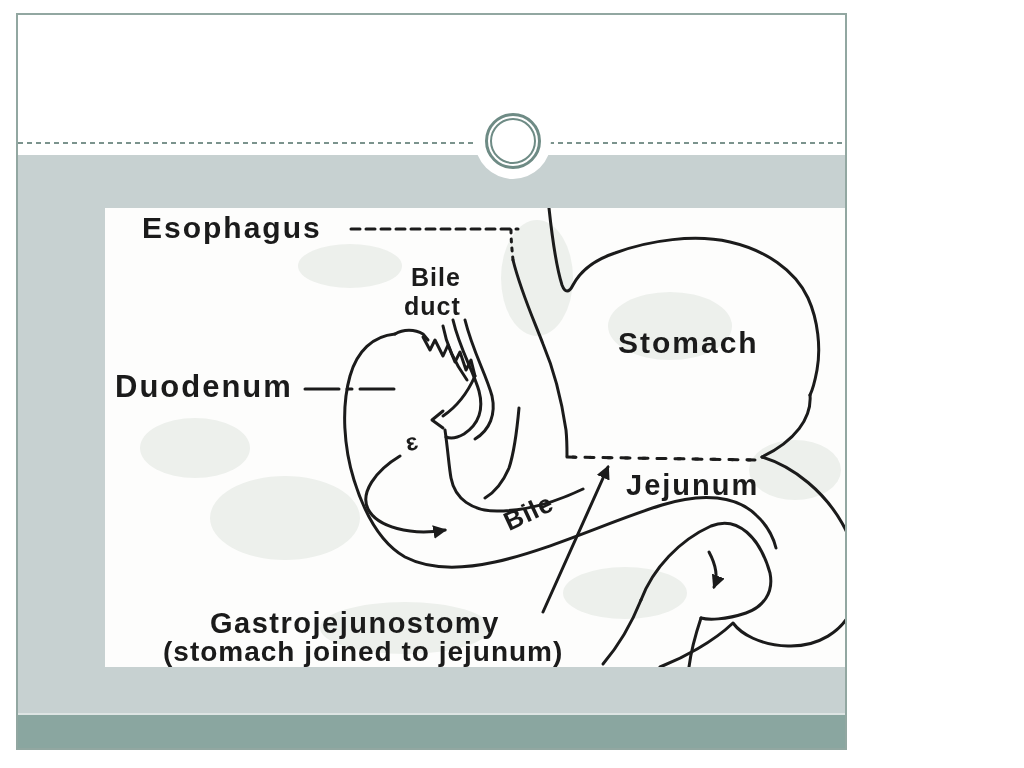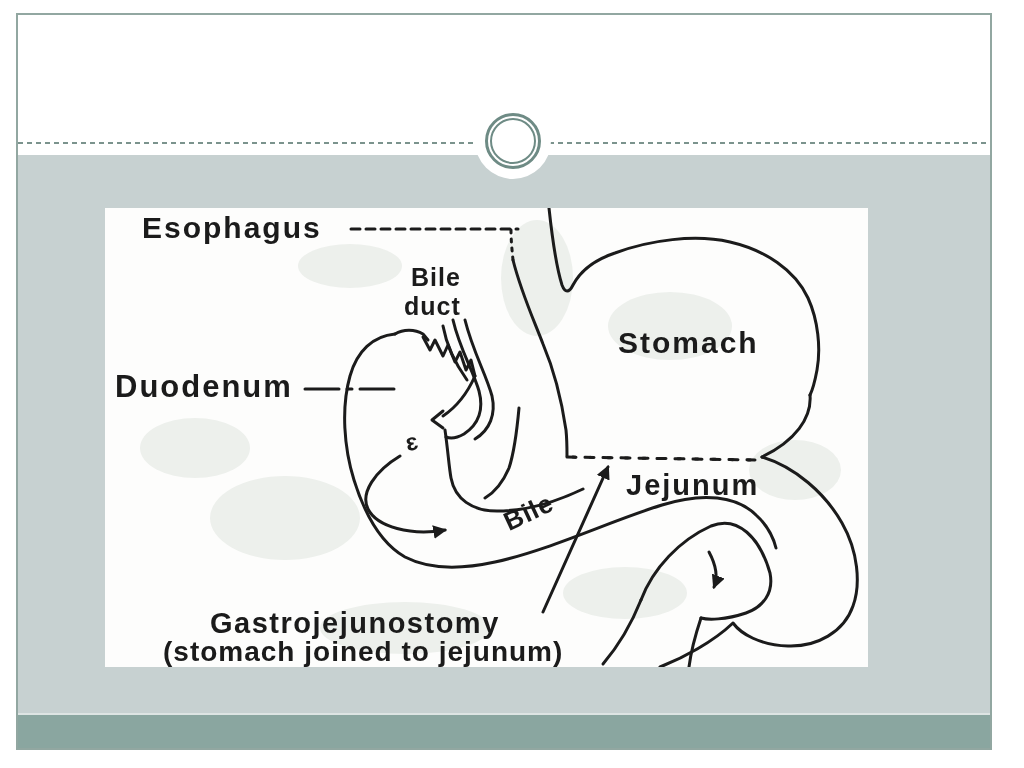--- a/index.html
+++ b/index.html
@@ -3,21 +3,21 @@
 <meta charset="utf-8">
 <style>
   :root{
     --page-bg:#ffffff; --slide-border:#92a7a1; --body-bg:#c7d1d1;
     --footer-band:#8aa6a0; --divider:#7b938d; --ornament-ring:#6e8b85;
     --separator:#dde4e3; --panel-bg:#fdfdfc; --ink:#1b1b1b;
   }
   html,body{margin:0;padding:0;}
   body{width:1024px;height:768px;background:var(--page-bg);
        font-family:"Liberation Sans",sans-serif;position:relative;overflow:hidden;}
-  .slide{position:absolute;left:16px;top:13px;width:976px;height:737px;
+  .slide{position:absolute;left:16px;top:13px;width:831px;height:737px;
          box-sizing:border-box;border:2px solid var(--slide-border);
          background:#ffffff;overflow:hidden;}
   .divider{position:absolute;left:0;right:0;top:127px;height:2px;z-index:1;
            background:repeating-linear-gradient(90deg,var(--divider) 0 5px,transparent 5px 9px);}
   .slide-body{position:absolute;left:0;right:0;top:140px;bottom:33px;
               background:var(--body-bg);z-index:0;}
   .footer-band{position:absolute;left:0;right:0;bottom:0;height:33px;
                background:var(--footer-band);border-top:2px solid var(--separator);z-index:0;}
   .halo{position:absolute;left:457px;top:88px;width:76px;height:76px;
         border-radius:50%;background:#ffffff;z-index:2;}

